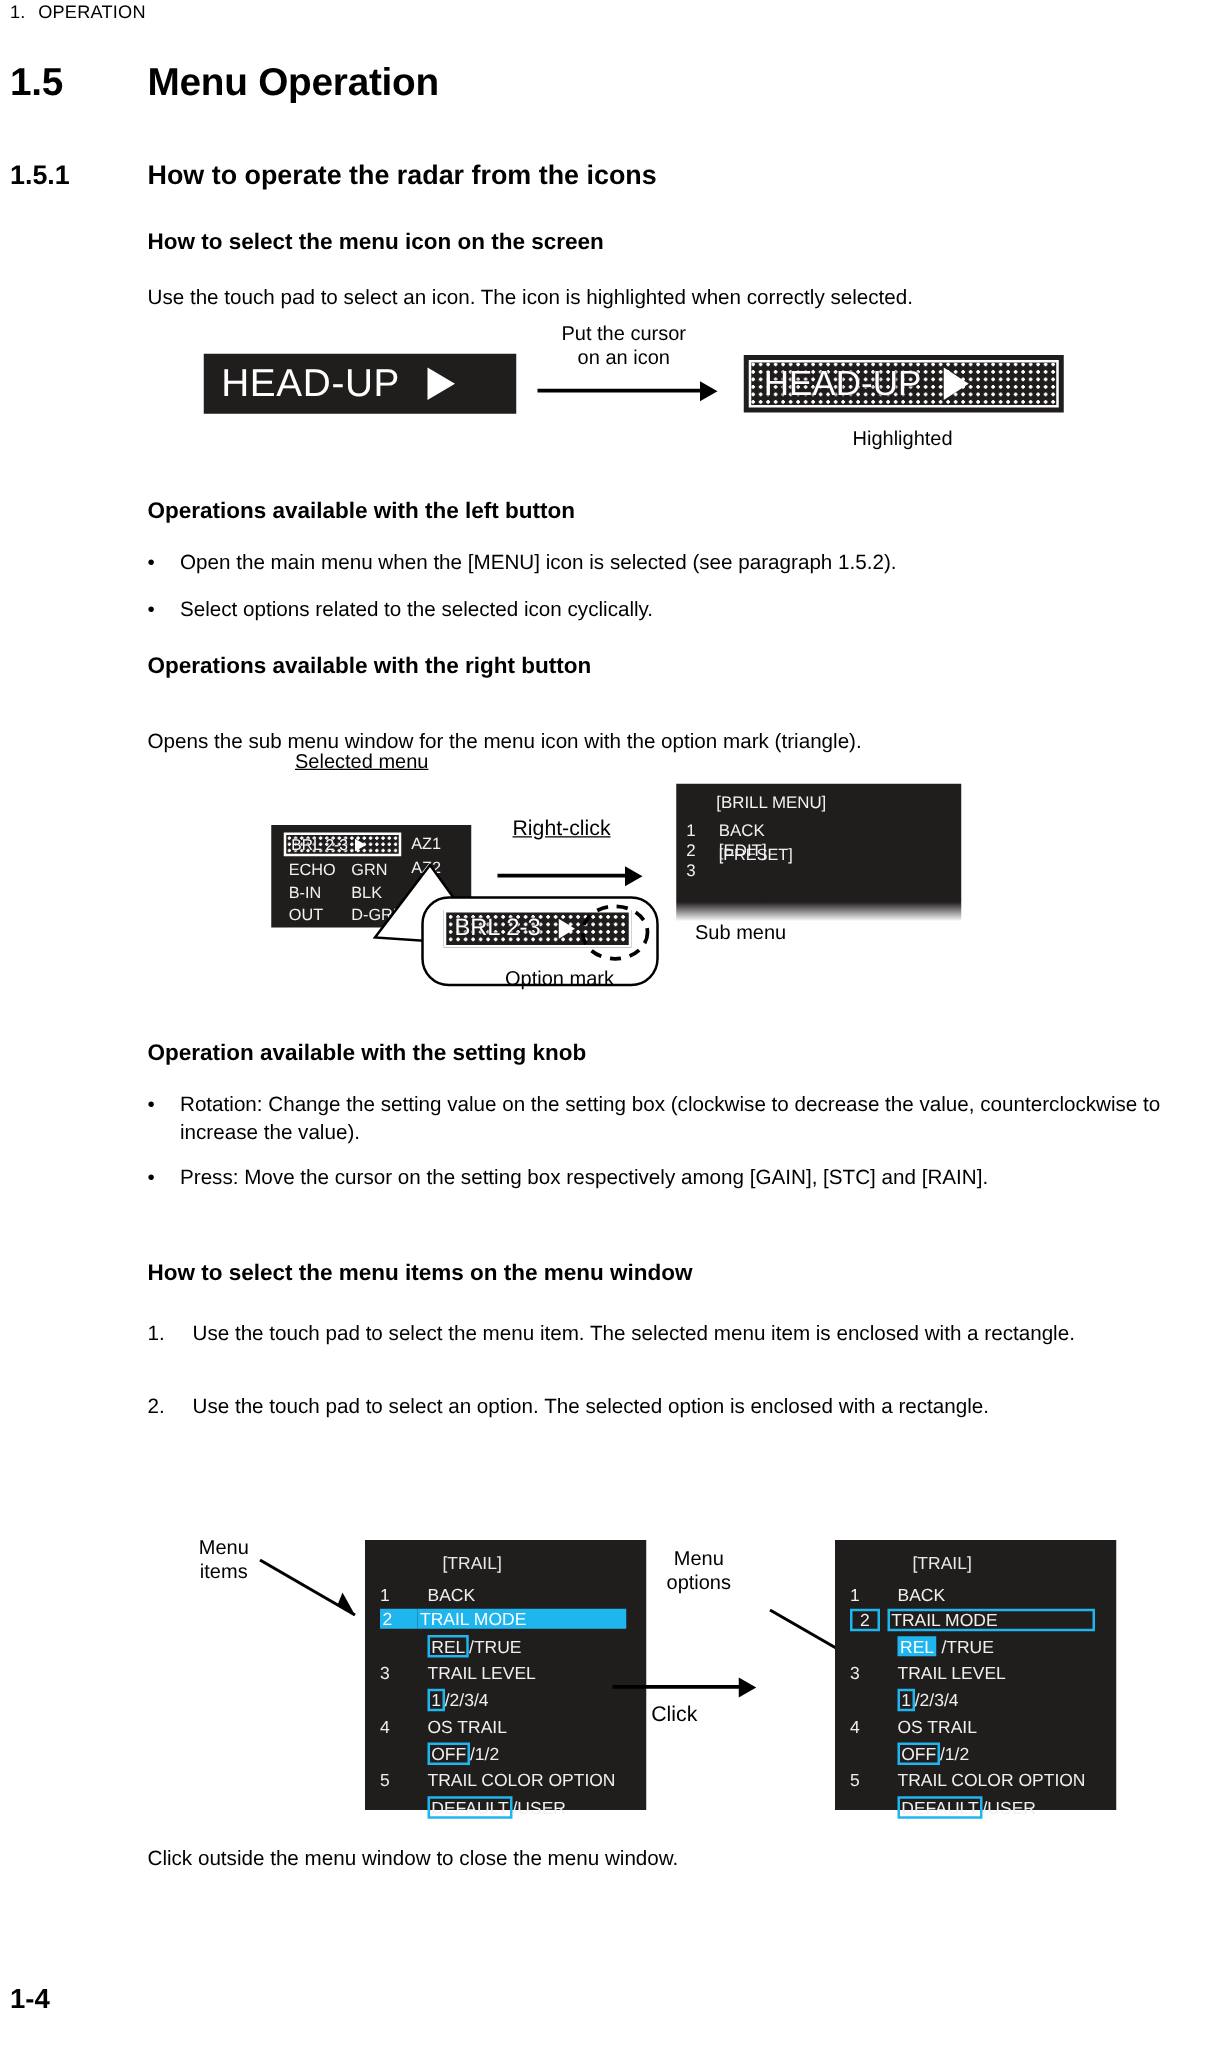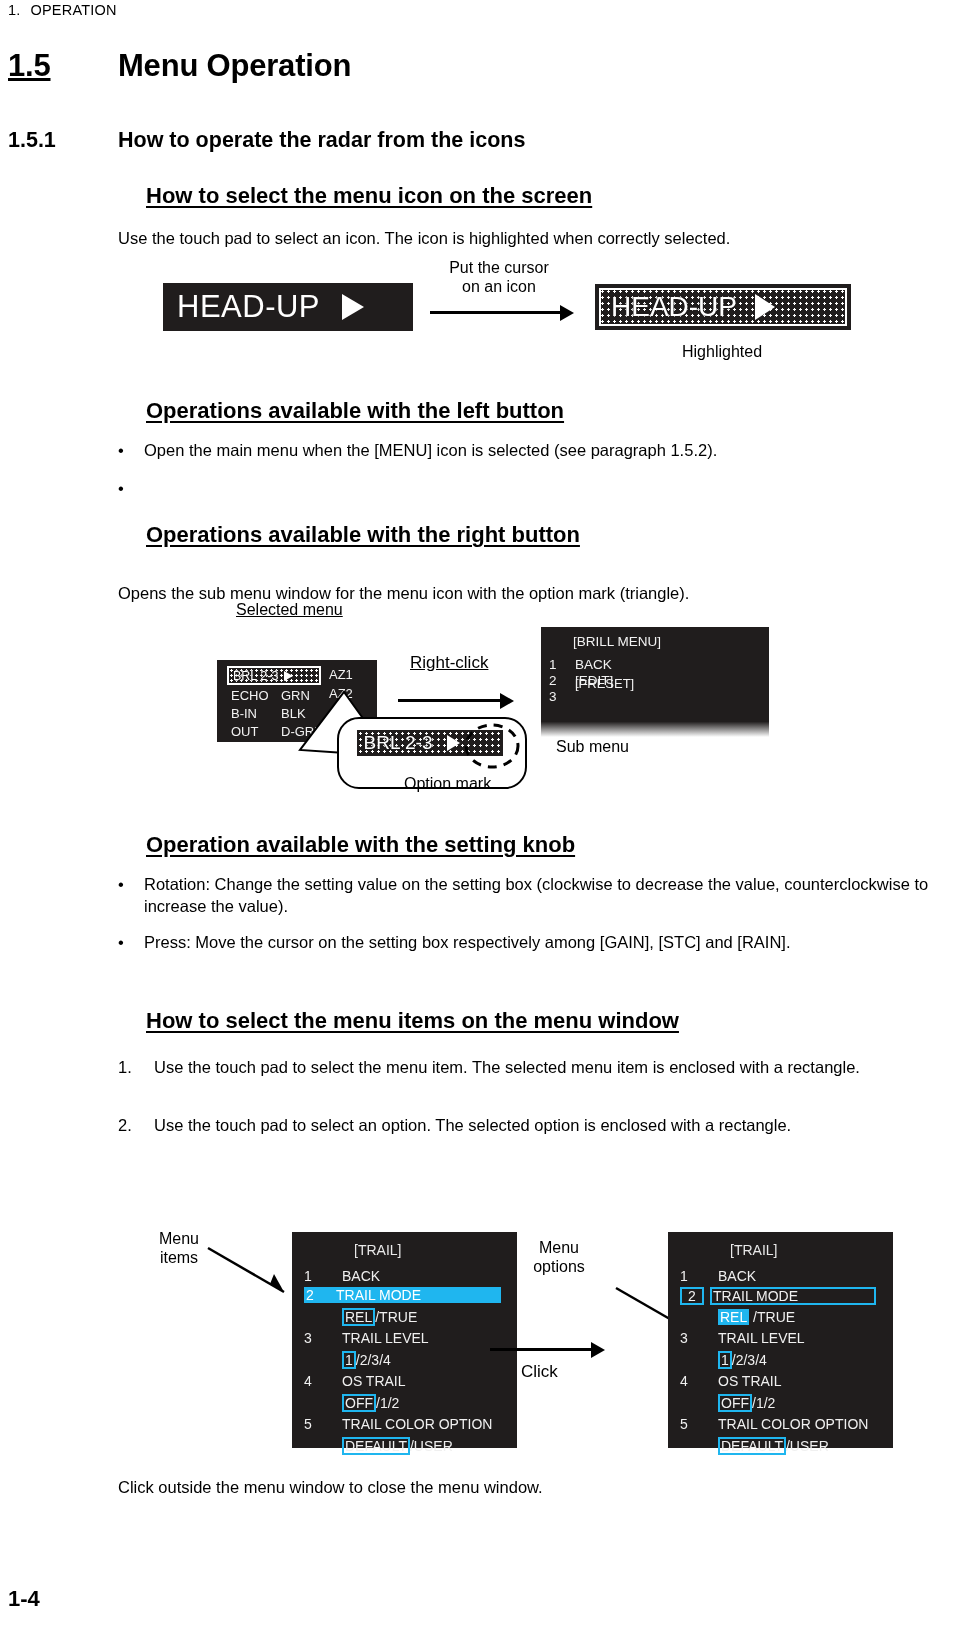--- a/index.html
+++ b/index.html
@@ -30,40 +30,38 @@
   
   .h1 {
     position: absolute;
     top: 48px;
     left: 8px;
     width: 948px;
     font-size: 31px;
     font-weight: bold;
     letter-spacing: -.2px;
   }
-  .h1 .num { display: inline-block; width: 110px; text-decoration: underline; }
+  .h1 .num { display: inline-block; width: 110px; }
 
   .h2 {
     position: absolute;
     top: 128px;
     left: 8px;
     width: 948px;
     font-size: 21.5px;
     font-weight: bold;
   }
   .h2 .num { display: inline-block; width: 110px; }
 
   .h3 {
     position: absolute;
     left: 118px;
-    font-size: 22px;
+    font-size: 18px;
     font-weight: bold;
-    text-decoration: underline;
     text-underline-offset: 3px;
-    margin-left: 28px;
   }
 
   
   .p {
     position: absolute;
     left: 118px;
     font-size: 16.5px;
     line-height: 21px;
   }
   .bullet {
@@ -267,21 +265,21 @@
     <span class="tri" style="margin-left:18px; border-left-width:20px;"></span>
   </div>
 </div>
 <div class="fig-label" style="left:682px; top:342px;">Highlighted</div>
 
 <div class="h3" style="top:398px;">Operations available with the left button</div>
 <div class="bullet" style="top:440px; width:820px;">
   <span class="mark">•</span><span>Open the main menu when the [MENU] icon is selected (see paragraph 1.5.2).</span>
 </div>
 <div class="bullet" style="top:478px; width:820px;">
-  <span class="mark">•</span>
+  <span class="mark">•</span><span>Select options related to the selected icon cyclically.</span>
 </div>
 
 <div class="h3" style="top:522px;">Operations available with the right button</div>
 <div class="p" style="top:563px; width:830px;margin-top:20px;">Opens the sub menu window for the menu icon with the option mark (triangle).</div>
 
 <div class="fig-label" style="left:236px; top:600px;text-decoration:underline;">Selected menu</div>
 
 <div class="screen" style="left:217px; top:660px; width:160px; height:82px;">
 
   <div style="position:absolute; left:10px; top:6px; width:94px; height:19px; border:2px solid #ffffff; box-sizing:border-box;">

